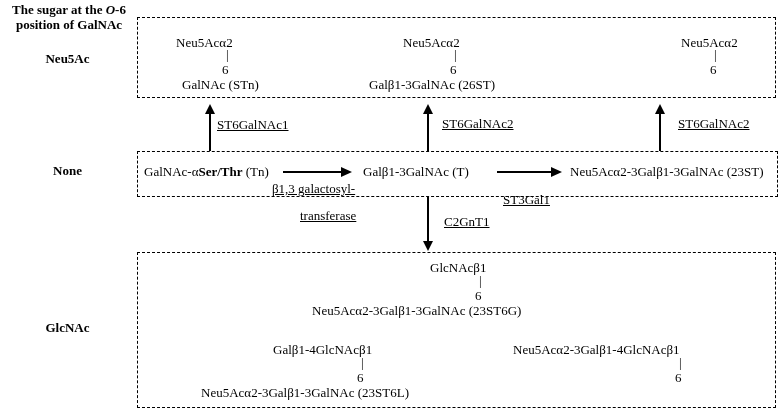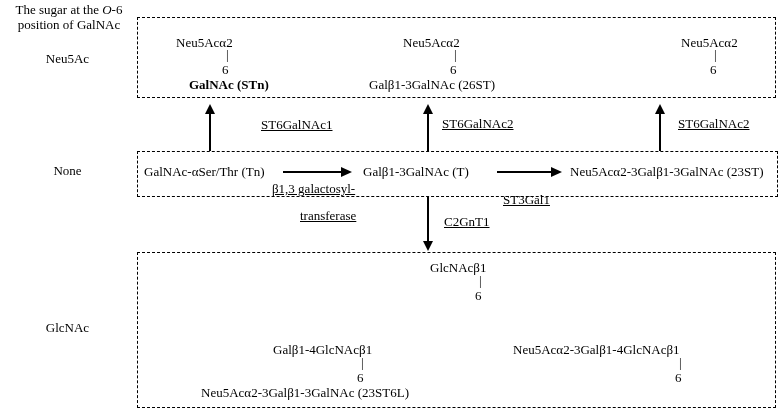--- a/index.html
+++ b/index.html
@@ -8,21 +8,21 @@
     width: 780px;
     height: 414px;
     background: #ffffff;
     color: #000000;
     font-family: "Liberation Serif", "DejaVu Serif", serif;
     font-size: 13px;
     line-height: 14px;
     overflow: hidden;
   }
   .abs { position: absolute; white-space: nowrap; }
-  .bold { font-weight: normal; }
+  .bold { font-weight: bold; }
   .ital { font-style: italic; }
   .ctr { text-align: center; }
   .enzyme { text-decoration: underline; }
   .dashed-box { position: absolute; border: 1px dashed #000000; }
   .vline { position: absolute; width: 2px; background: #000000; }
   .hline { position: absolute; height: 2px; background: #000000; }
   .head-up {
     position: absolute; width: 0; height: 0;
     border-left: 5px solid transparent; border-right: 5px solid transparent;
     border-bottom: 10px solid #000000;
@@ -52,21 +52,21 @@
   <div class="abs bold ctr" style="left:0px; top:321px; width:135px;">GlcNAc</div>
   <div class="abs bold ctr" style="left:0px; top:164px; width:135px;">None</div>
 
   <div class="dashed-box" style="left:137px; top:17px; width:637px; height:79px;"></div>
   <div class="dashed-box" style="left:137px; top:151px; width:639px; height:44px;"></div>
   <div class="dashed-box" style="left:137px; top:252px; width:637px; height:154px;"></div>
 
   <div class="abs" style="left:176px; top:36px;">Neu5Acα2</div>
   <div class="abs" style="left:226px; top:48px;">|</div>
   <div class="abs" style="left:222px; top:63px;">6</div>
-  <div class="abs" style="left:189px; top:78px;font-weight:bold;">GalNAc (STn)</div>
+  <div class="abs" style="left:182px; top:78px;">GalNAc (STn)</div>
 
   <div class="abs" style="left:403px; top:36px;">Neu5Acα2</div>
   <div class="abs" style="left:454px; top:48px;">|</div>
   <div class="abs" style="left:450px; top:63px;">6</div>
   <div class="abs" style="left:369px; top:78px;">Galβ1-3GalNAc (26ST)</div>
 
   <div class="abs" style="left:681px; top:36px;">Neu5Acα2</div>
   <div class="abs" style="left:714px; top:48px;">|</div>
   <div class="abs" style="left:710px; top:63px;">6</div>
 
@@ -76,21 +76,21 @@
   </div>
   <div>
     <div class="head-up" style="left:423px; top:104px;"></div>
     <div class="vline" style="left:427px; top:112px; height:39px;"></div>
   </div>
   <div>
     <div class="head-up" style="left:655px; top:104px;"></div>
     <div class="vline" style="left:659px; top:112px; height:39px;"></div>
   </div>
 
-  <div class="abs enzyme" style="left:217px; top:118px;margin-left:44px;">ST6GalNAc1</div>
+  <div class="abs enzyme" style="left:217px; top:118px;">ST6GalNAc1</div>
   <div class="abs enzyme" style="left:442px; top:117px;">ST6GalNAc2</div>
   <div class="abs enzyme" style="left:678px; top:117px;">ST6GalNAc2</div>
 
   <div class="abs" style="left:144px; top:165px;">
     <span>GalNAc-α</span><span class="bold">Ser/Thr</span><span> (Tn)</span>
   </div>
 
   <div>
     <div class="hline" style="left:283px; top:171px; width:59px;"></div>
     <div class="head-right" style="left:341px; top:167px;"></div>
@@ -111,20 +111,21 @@
 
   <div>
     <div class="vline" style="left:427px; top:196px; height:46px;"></div>
     <div class="head-down" style="left:423px; top:241px;"></div>
   </div>
   <div class="abs enzyme" style="left:444px; top:215px;">C2GnT1</div>
 
   <div class="abs" style="left:430px; top:261px;">GlcNAcβ1</div>
   <div class="abs" style="left:479px; top:274px;">|</div>
   <div class="abs" style="left:475px; top:289px;">6</div>
+  <div class="abs" style="left:312px; top:304px;">Neu5Acα2-3Galβ1-3GalNAc (23ST6G)</div>
 
   <div class="abs" style="left:273px; top:343px;text-align:center;">Galβ1-4GlcNAcβ1</div>
   <div class="abs" style="left:361px; top:356px;">|</div>
   <div class="abs" style="left:357px; top:371px;">6</div>
   <div class="abs" style="left:201px; top:386px;">Neu5Acα2-3Galβ1-3GalNAc (23ST6L)</div>
 
   <div class="abs" style="left:513px; top:343px;">Neu5Acα2-3Galβ1-4GlcNAcβ1</div>
   <div class="abs" style="left:679px; top:356px;">|</div>
   <div class="abs" style="left:675px; top:371px;">6</div>
 

